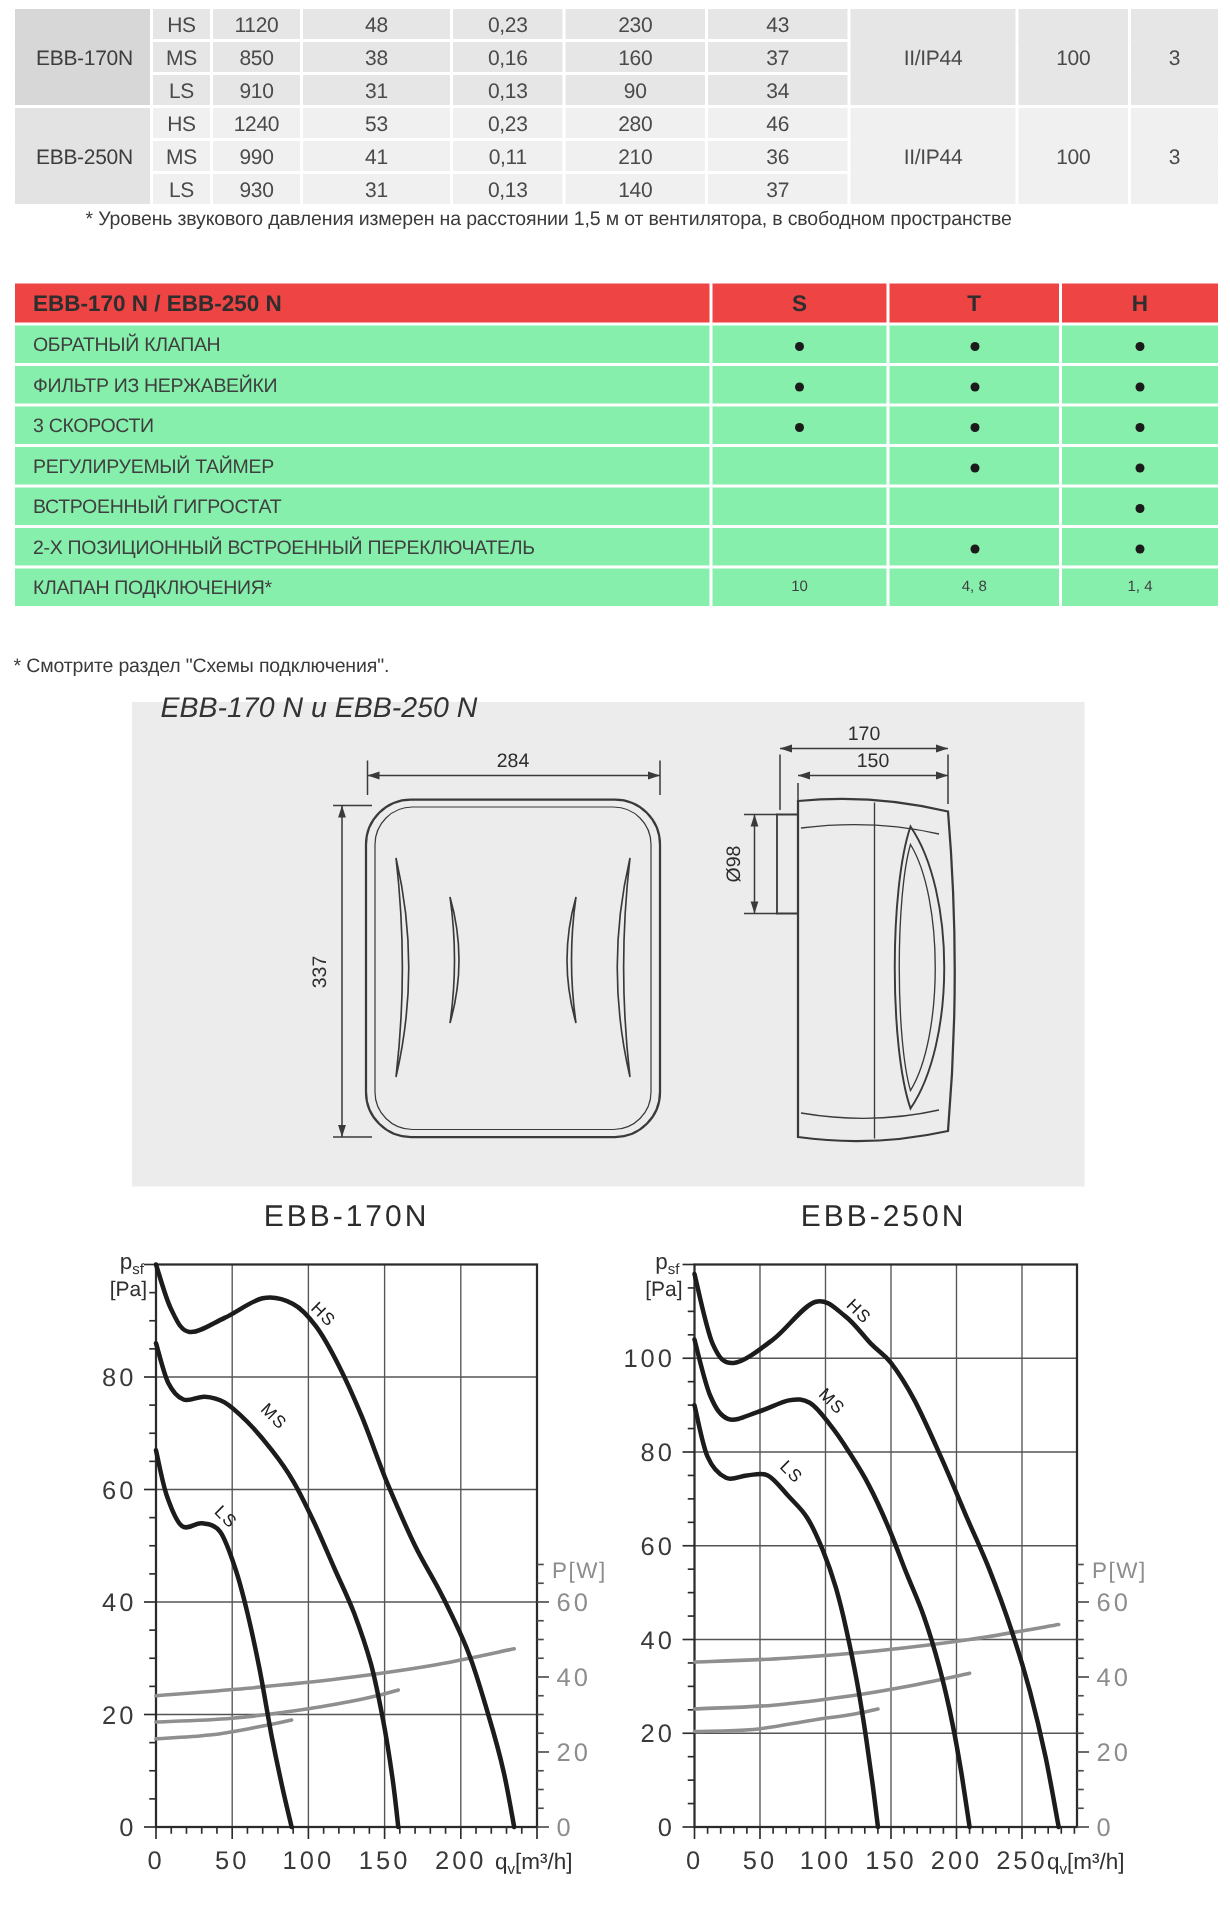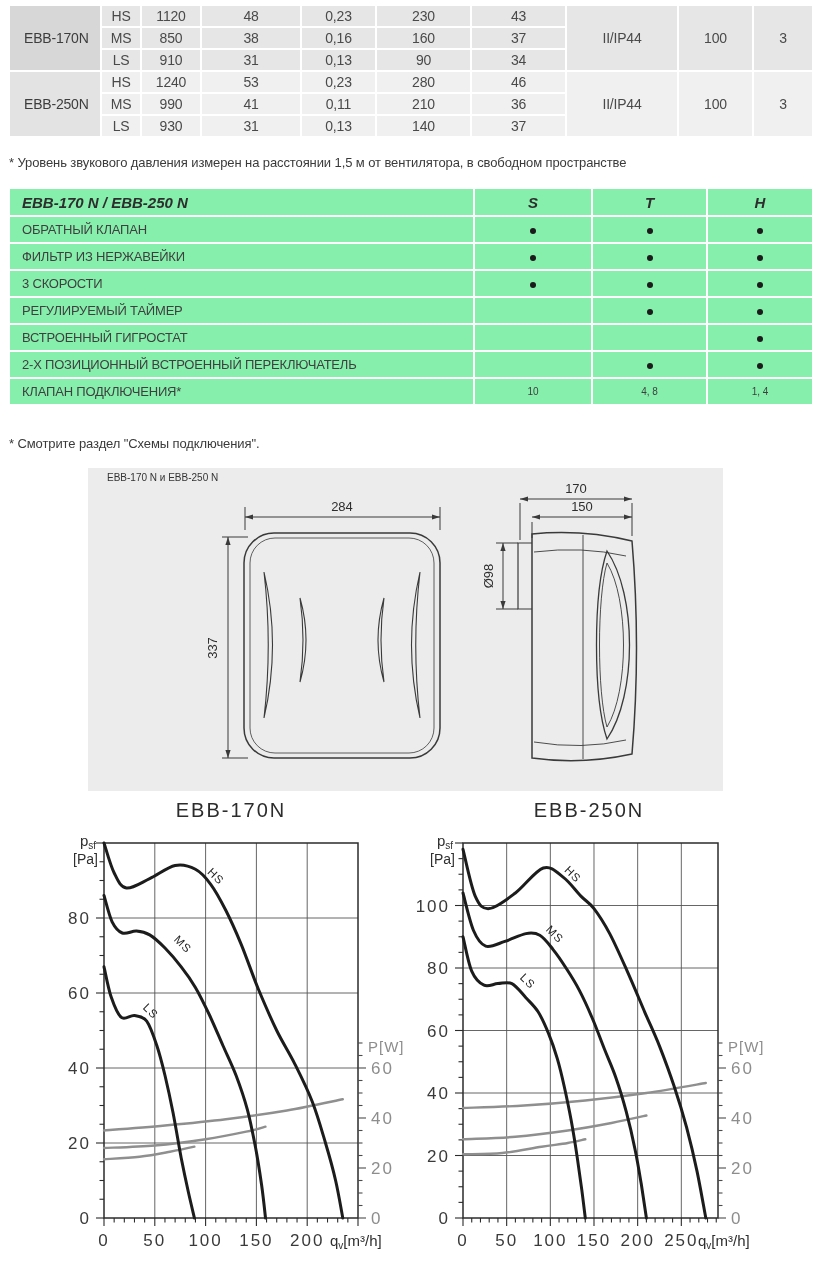--- a/index.html
+++ b/index.html
@@ -8,35 +8,35 @@
   
   #spec-wrap{position:absolute;left:8px;top:4px;width:804px;}
   table.spec{border-collapse:collapse;table-layout:fixed;width:804px;}
   table.spec td{border:2px solid #fff;font-size:14px;color:#4a4a4a;text-align:center;
                 padding:0;height:20px;letter-spacing:-0.2px;}
   table.spec td.model{text-align:left;padding-left:14px;color:#3d3d3d;}
   .blk0 td{background:#e6e6e6;} .blk0 td.model{background:#d7d7d7;}
   .blk1 td{background:#f0f0f0;} .blk1 td.model{background:#e3e3e3;}
   
   .footnote{position:absolute;left:9px;font-size:13px;color:#3a3a3a;letter-spacing:-0.1px;}
-  #fn-sound{top:155px;} #fn-scheme{top:436px;}
+  #fn-sound{top:138px;margin-left:48px;} #fn-scheme{top:436px;}
   
   #feat-wrap{position:absolute;left:8px;top:187px;width:804px;}
   table.feat{border-collapse:collapse;table-layout:fixed;width:804px;}
-  table.feat th{background:#86efac;border:2px solid #fff;height:26px;font-size:15px;
-                color:#2e2e2e;font-weight:bold;padding:0;font-style:italic;}
+  table.feat th{background:#ef4444;border:2px solid #fff;height:26px;font-size:15px;
+                color:#2e2e2e;font-weight:bold;padding:0;}
   table.feat th.lbl{text-align:left;padding-left:12px;}
   table.feat td{background:#86efac;border:2px solid #fff;height:25px;font-size:13px;
                 color:#3f3f3f;padding:0;text-align:center;}
   table.feat td.lbl{text-align:left;padding-left:12px;letter-spacing:-0.2px;}
   .dot{display:inline-block;width:6px;height:6px;border-radius:50%;background:#1b1b1b;vertical-align:middle;}
   table.feat td.val{font-size:10px;}
   
   #draw-panel{position:absolute;left:88px;top:468px;width:635px;height:323px;background:#ececec;}
-  #draw-title{position:absolute;left:107px;top:472px;font-size:10px;color:#333;}
+  #draw-title{position:absolute;left:107px;top:462px;font-size:19px;color:#333;font-style:italic;}
   
   #vec{position:absolute;left:0;top:0;}
   text{font-family:"Liberation Sans","DejaVu Sans",sans-serif;}
 </style>
 </head>
 <body>
 
 <div id="page">
   <div id="spec-wrap">
     <table class="spec">

